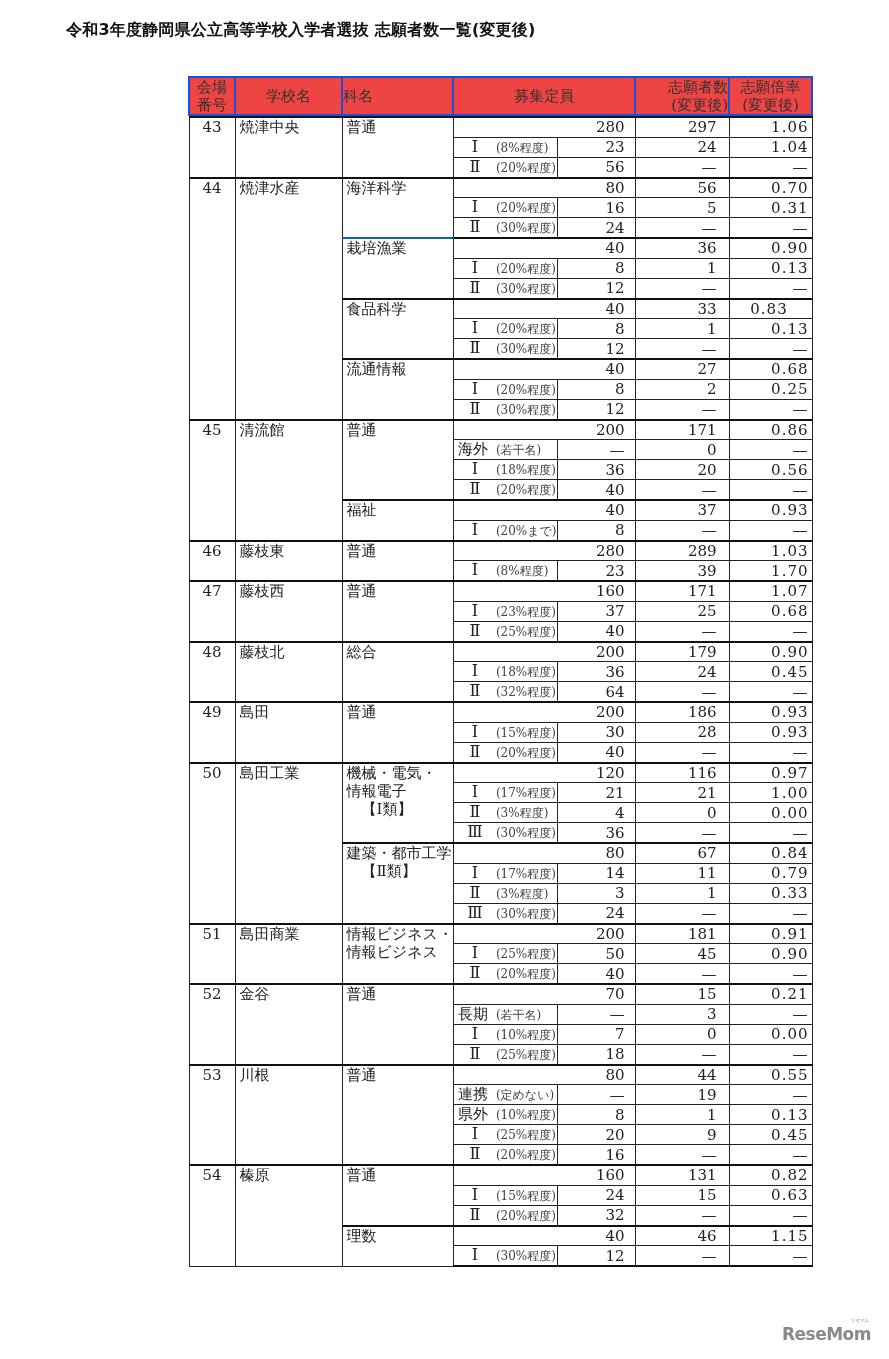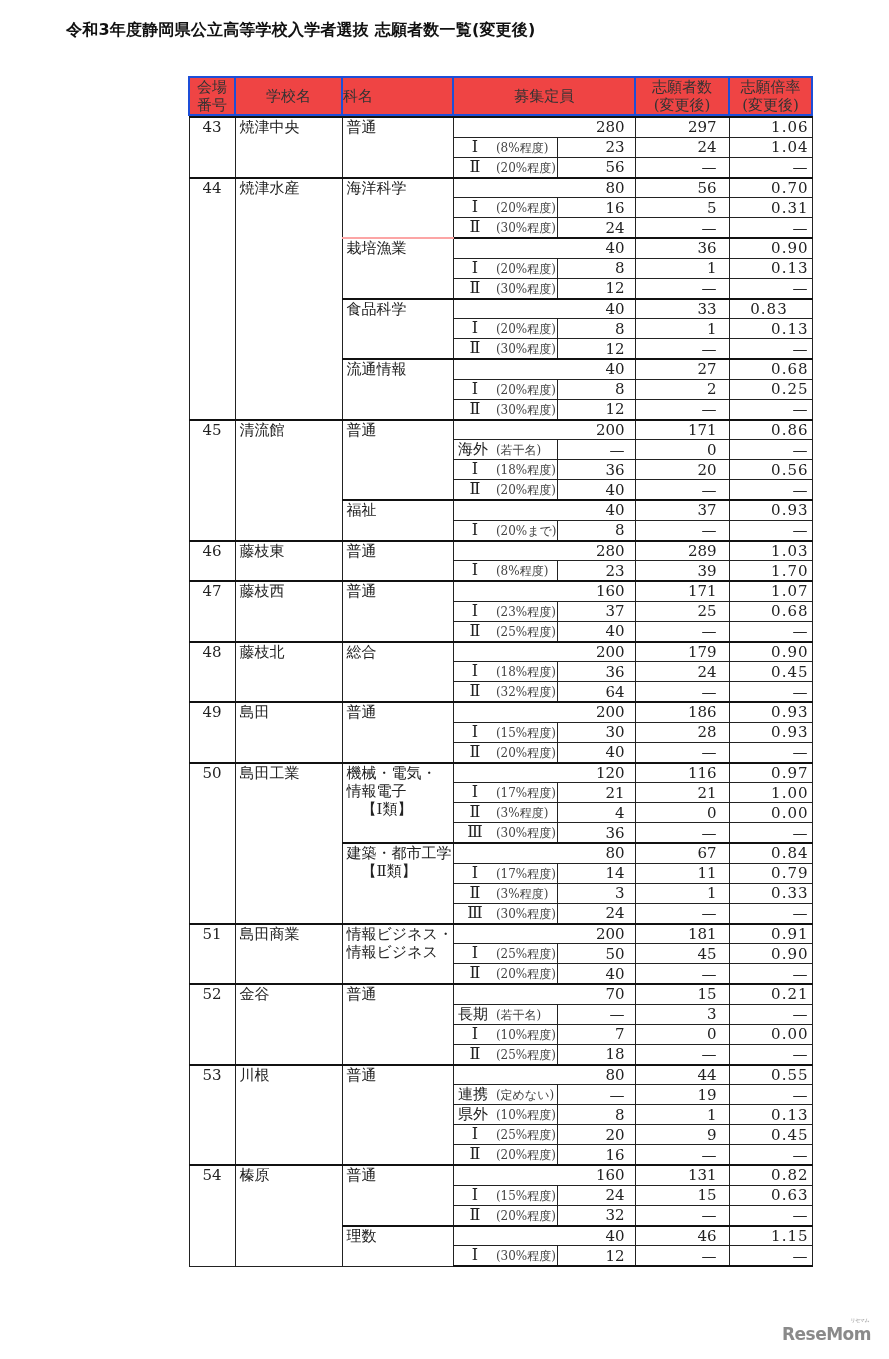--- a/index.html
+++ b/index.html
@@ -34,21 +34,21 @@
 
 <div class="title">令和3年度静岡県公立高等学校入学者選抜 志願者数一覧(変更後)</div>
 
 <table class="main">
   <thead>
     <tr>
       <th class="c-no h-no"><span>会場<br>番号</span></th>
       <th class="c-school h-big" style="text-align:center;padding-left:0!important">学校名</th>
       <th class="c-dept h-big" style="text-align:left;padding-left:0!important;vertical-align:middle">科名</th>
       <th class="h-big" colspan="2" style="text-align:center">募集定員</th>
-      <th class="c-app h-small" style="text-align:center;padding-right:0!important"><span>志願者数<br>(変更後)</span></th>
+      <th class="c-app h-small" style="padding-right:0!important"><span>志願者数<br>(変更後)</span></th>
       <th class="c-ratio h-small" style="text-align:center;padding-right:0!important;letter-spacing:0"><span>志願倍率<br>(変更後)</span></th>
     </tr>
     <tr style="height:0">
       <td class="c-no" style="height:0;border:none;padding:0"></td>
       <td class="c-school" style="height:0;border:none;padding:0!important"></td>
       <td class="c-dept" style="height:0;border:none;padding:0!important"></td>
       <td class="c-sub" style="height:0;border:none;padding:0"></td>
       <td class="c-cap" style="height:0;border:none;padding:0!important"></td>
       <td class="c-app" style="height:0;border:none;padding:0!important"></td>
       <td class="c-ratio" style="height:0;border:none;padding:0!important"></td>
@@ -89,21 +89,21 @@
         <td class="c-app">5</td>
         <td class="c-ratio">0.31</td>
       </tr>
       <tr>
         <td class="c-sub sub-lbl"><span class="rom">Ⅱ</span><span class="note">(30%程度)</span></td>
         <td class="c-cap">24</td>
         <td class="c-app">—</td>
         <td class="c-ratio">—</td>
       </tr>
       <tr>
-        <td class="c-dept" rowspan="3" style="border-top:2px solid #fca5a5;">栽培漁業</td>
+        <td class="c-dept" rowspan="3" style="border-top:2px solid #0369a1;">栽培漁業</td>
         <td class="c-cap" colspan="2" style="border-top:2px solid #111;">40</td>
         <td class="c-app" style="border-top:2px solid #111;">36</td>
         <td class="c-ratio" style="border-top:2px solid #111;">0.90</td>
       </tr>
       <tr>
         <td class="c-sub sub-lbl"><span class="rom">Ⅰ</span><span class="note">(20%程度)</span></td>
         <td class="c-cap">8</td>
         <td class="c-app">1</td>
         <td class="c-ratio">0.13</td>
       </tr>

